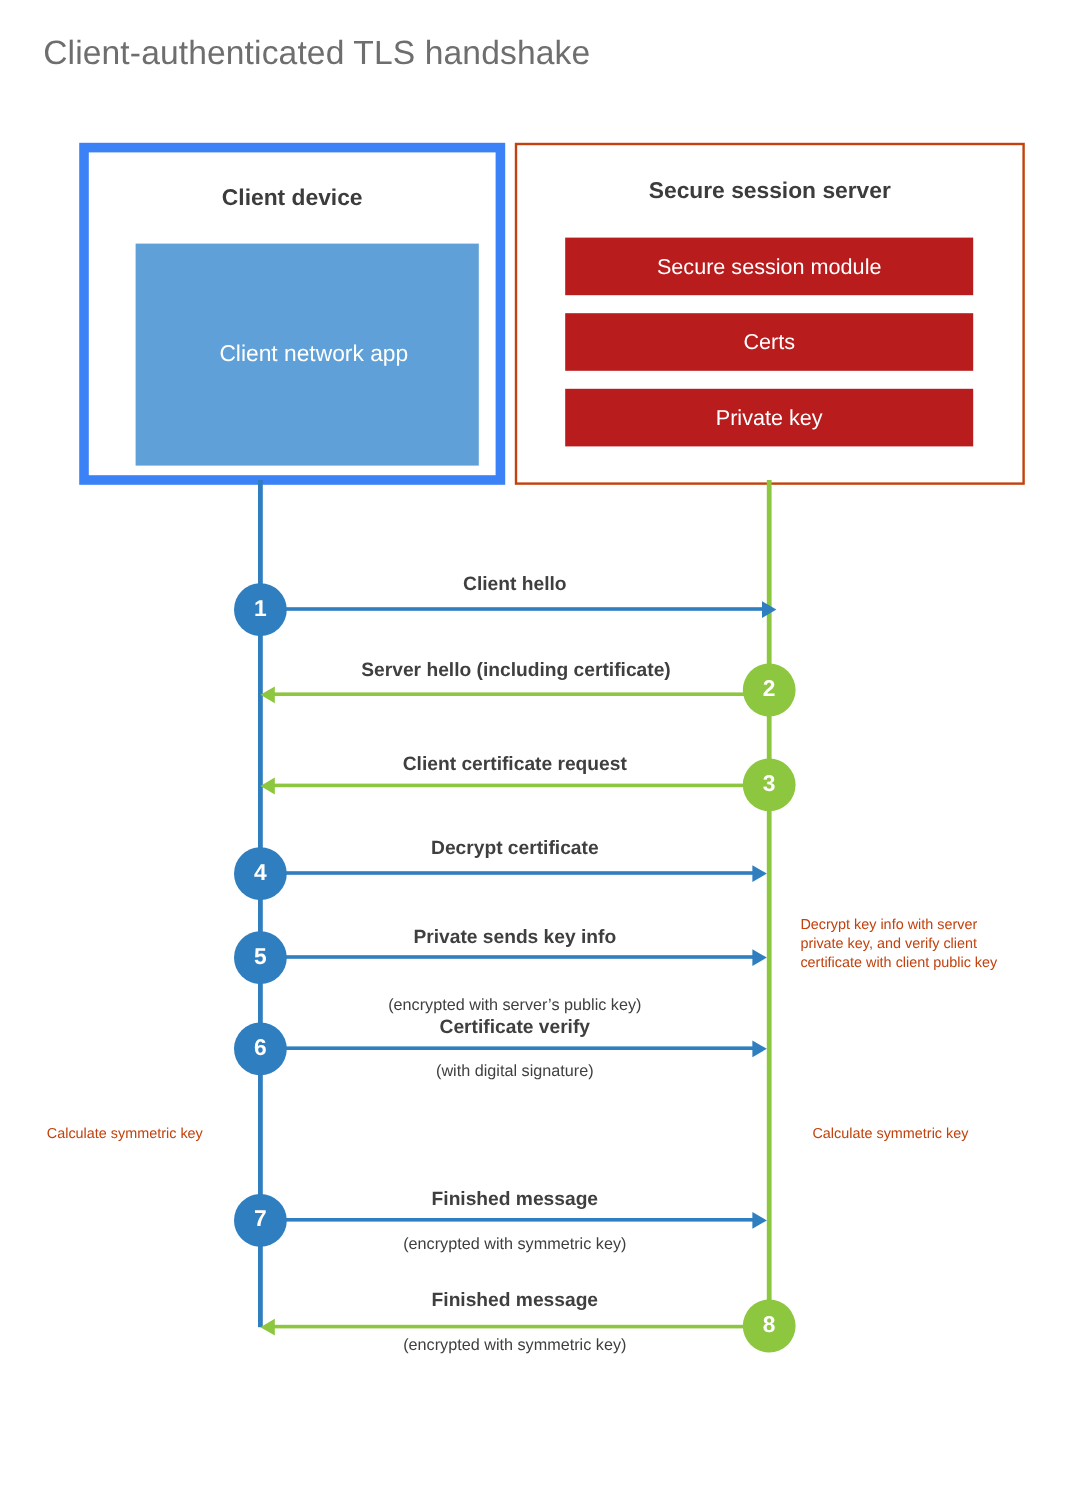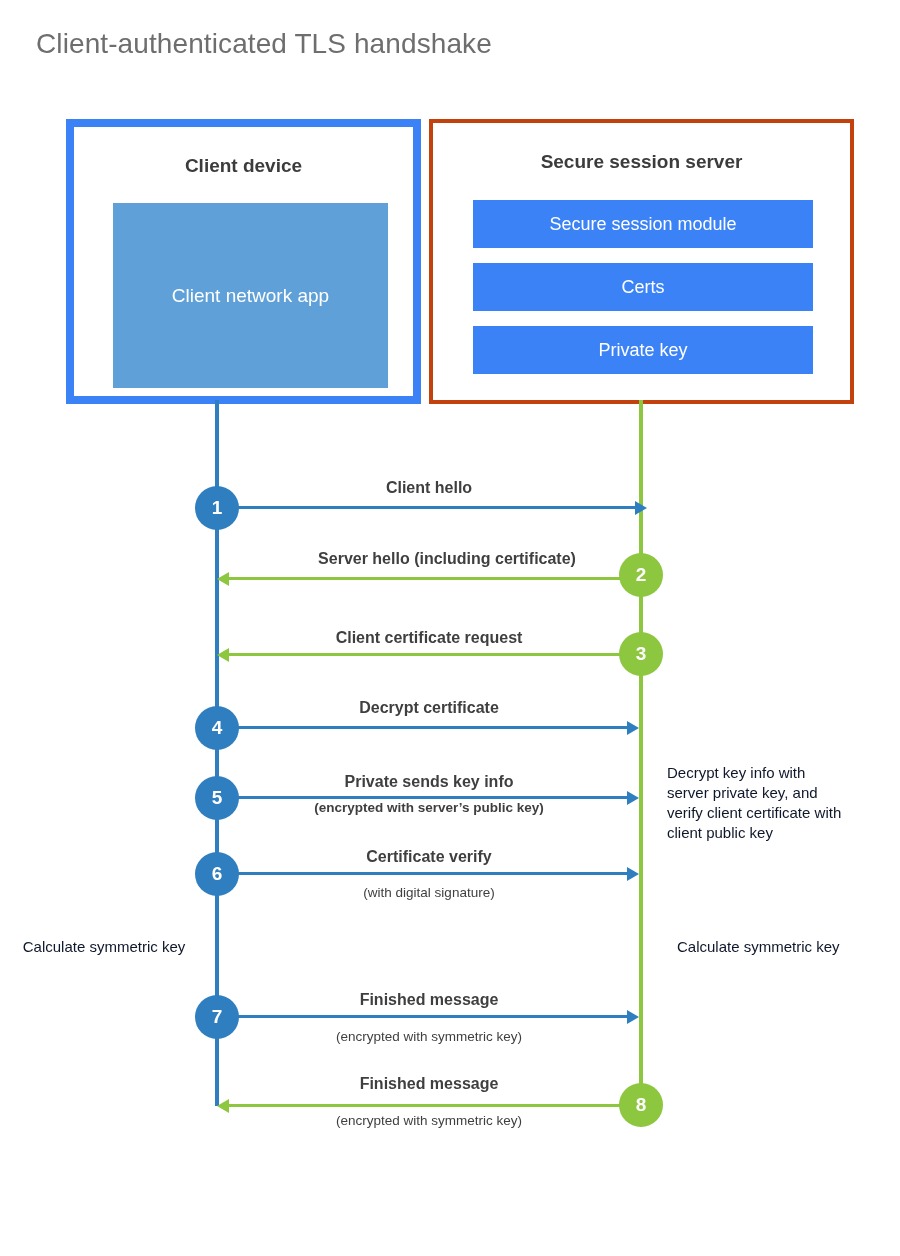--- a/index.html
+++ b/index.html
@@ -39,21 +39,21 @@
     width: 355px;
     height: 285px;
     border: 8px solid #3b82f6;
     margin-left: 28px;
   }
   #server-box {
     left: 429px;
     top: 119px;
     width: 425px;
     height: 285px;
-    border: 4px solid #c2410c;
+    border: 2px solid #c2410c;
   }
   .node-title {
     position: absolute;
     left: 0;
     right: 0;
     top: 28px;
     text-align: center;
     font-size: 19px;
     font-weight: bold;
     color: #3c3c3c;
@@ -61,35 +61,36 @@
   #client-app-box {
     position: absolute;
     left: 39px;
     top: 76px;
     width: 275px;
     height: 185px;
     background: #5fa0d8;
     display: flex;
     align-items: center;
     justify-content: center;
+    padding-left: 11px;
   }
   #client-app-label {
     color: #ffffff;
     font-size: 19px;
     font-weight: 300;
     text-align: center;
     line-height: 1.35;
     width: 200px;
   }
   .server-sub {
     position: absolute;
     left: 40px;
     width: 340px;
     height: 48px;
-    background: #3b82f6;
+    background: #b91c1c;
     display: flex;
     align-items: center;
     justify-content: center;
     color: #ffffff;
     font-size: 18px;
     font-weight: 300;
   }
   #server-sub-0 { top: 77px; }
   #server-sub-1 { top: 140px; }
   #server-sub-2 { top: 203px; }
@@ -165,23 +166,23 @@
     color: #ffffff;
     font-size: 19px;
     font-weight: bold;
   }
   .step-circle.blue { background: #2e7ec0; }
   .step-circle.green { background: #8dc63f; }
 
   
   .side-note {
     position: absolute;
-    font-size: 15px;
+    font-size: 12px;
     line-height: 1.33;
-    color: #0f172a;
+    color: #c2410c;
   }
   #note-decrypt {
     left: 667px;
     top: 763px;
     width: 175px;
     text-align: left;
   }
   #note-calc-client {
     left: 20px;
     top: 937px;
@@ -216,21 +217,21 @@
 
 <div class="lifeline" id="lifeline-client"></div>
 <div class="lifeline" id="lifeline-server"></div>
 
 <div class="msg-label" style="left:219px; top:479px; width:420px;">Client hello</div>
 <div class="msg-arrow blue to-right" style="left:219px; top:506px; width:417px;">
     <span class="head"></span>
   </div>
 <div class="step-circle blue" style="left:195px; top:486px;">1</div>
 
-<div class="msg-label" style="left:237px; top:550px; width:420px;">Server hello (including certificate)</div>
+<div class="msg-label" style="left:220px; top:550px; width:420px;">Server hello (including certificate)</div>
 <div class="msg-arrow green to-left" style="left:228px; top:577px; width:411px;">
     <span class="head"></span>
   </div>
 <div class="step-circle green" style="left:619px; top:553px;">2</div>
 
 <div class="msg-label" style="left:219px; top:629px; width:420px;">Client certificate request</div>
 <div class="msg-arrow green to-left" style="left:228px; top:653px; width:411px;">
     <span class="head"></span>
   </div>
 <div class="step-circle green" style="left:619px; top:632px;">3</div>
@@ -238,21 +239,21 @@
 <div class="msg-label" style="left:219px; top:699px; width:420px;">Decrypt certificate</div>
 <div class="msg-arrow blue to-right" style="left:219px; top:726px; width:409px;">
     <span class="head"></span>
   </div>
 <div class="step-circle blue" style="left:195px; top:706px;">4</div>
 
 <div class="msg-label" style="left:219px; top:773px; width:420px;">Private sends key info</div>
 <div class="msg-arrow blue to-right" style="left:219px; top:796px; width:409px;">
     <span class="head"></span>
   </div>
-<div class="msg-sublabel" style="left:219px; top:800px; width:420px;font-weight:bold;">(encrypted with server’s public key)</div>
+<div class="msg-sublabel" style="left:219px; top:830px; width:420px;">(encrypted with server’s public key)</div>
 <div class="step-circle blue" style="left:195px; top:776px;">5</div>
 
 <div class="msg-label" style="left:219px; top:848px; width:420px;">Certificate verify</div>
 <div class="msg-arrow blue to-right" style="left:219px; top:872px; width:409px;">
     <span class="head"></span>
   </div>
 <div class="msg-sublabel" style="left:219px; top:885px; width:420px;">(with digital signature)</div>
 <div class="step-circle blue" style="left:195px; top:852px;">6</div>
 
 <div class="side-note" id="note-decrypt">Decrypt key info with server private key, and verify client certificate with client public key</div>

